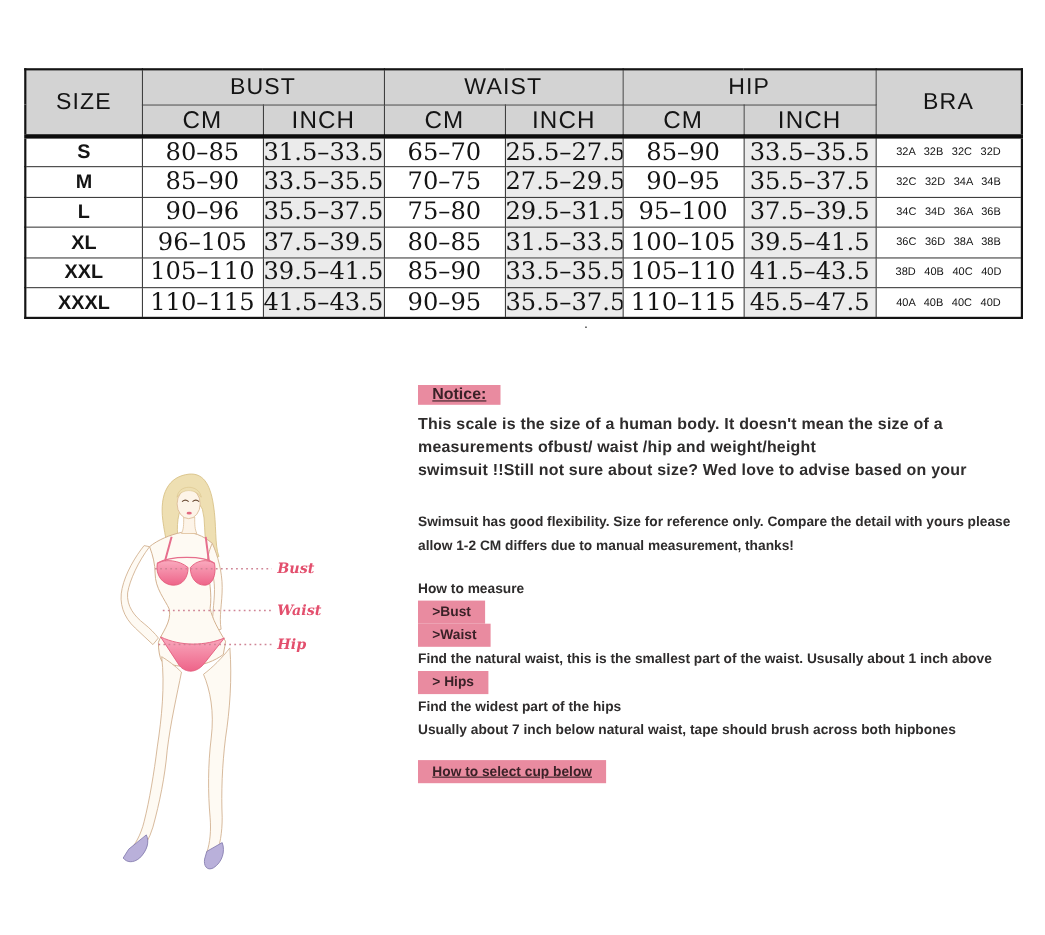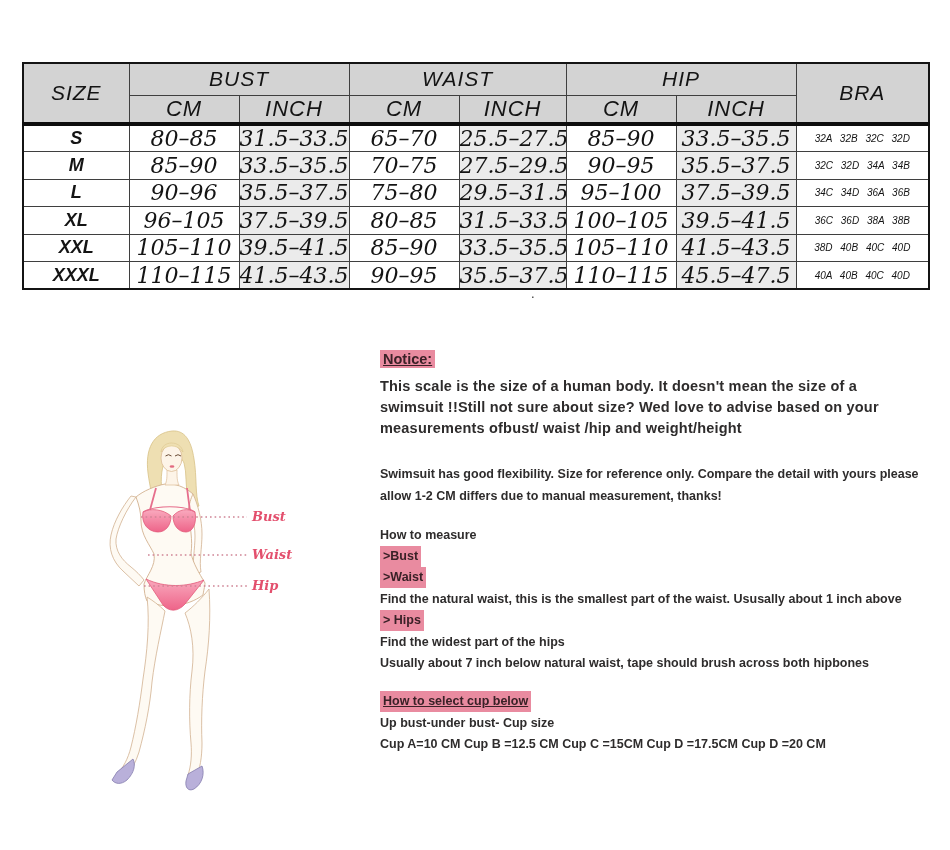--- a/index.html
+++ b/index.html
@@ -8,21 +8,20 @@
     width: 950px; height: 850px; position: relative;
     font-family: "Liberation Sans", sans-serif;
     overflow: hidden;
   }
 
   
   table.size-chart {
     position: absolute; left: 22px; top: 62px; width: 906px;
     border-collapse: collapse; table-layout: fixed;
     border: 2px solid #141414;
-    font-style: italic;
   }
   .size-chart th, .size-chart td {
     border: 1px solid #3f3f3f; text-align: center; vertical-align: middle;
     padding: 0; overflow: hidden; white-space: nowrap; color: #141414;
   }
   .size-chart thead { border-bottom: 4px solid #0d0d0d; }
   .size-chart thead th { background: var(--header-gray, #d3d3d3); font-weight: normal; }
   .size-chart .group-row th { font-size: 21px; height: 32px; letter-spacing: 1px; }
   .size-chart .unit-row th  { font-size: 22px; height: 29px; letter-spacing: 1px; }
   .size-chart tbody td { height: 27.5px; background: #ffffff; }
@@ -34,21 +33,21 @@
   .stray-dot { position: absolute; left: 531px; top: 286px; font-size: 13px; color: #333; }
 
   
   .notes {
     position: absolute; left: 380px; top: 350px; width: 556px;
     color: #2e2c2c; font-weight: bold;
   }
   .hl {
     display: inline-block;
     background: var(--highlight-pink, #e98ba0);
-    color: #3a2127; padding: 0 3px;
+    color: #3a2127; padding: 0 13px;
   }
   .hl.u { text-decoration: underline; }
   .notice-h { font-size: 14.5px; line-height: 18px; }
   .para-lg div { font-size: 14.5px; line-height: 21px; letter-spacing: 0.2px; }
   .para-lg { margin-top: 8px; }
   .para-md { margin-top: 24px; }
   .para-md div { font-size: 12.5px; line-height: 22px; }
   .sec { font-size: 12.5px; line-height: 21px; }
   .sec.first { margin-top: 18px; }
   .sec-h { line-height: 21px; }
@@ -205,22 +204,22 @@
     <text class="meas-label" x="157" y="165">Hip</text>
   </svg>
 </div>
 
 <div class="notes">
   <div class="notice-h">
     <span class="hl u">Notice:</span>
   </div>
   <div class="para-lg">
     <div>This scale is the size of a human body. It doesn't mean the size of a</div>
+    <div>measurements ofbust/ waist /hip and weight/height</div>
     <div>swimsuit !!Still not sure about size? Wed love to advise based on your</div>
-    <div>measurements ofbust/ waist /hip and weight/height</div>
   </div>
 
   <div class="para-md">
     <div>Swimsuit has good flexibility. Size for reference only. Compare the detail with yours please</div>
     <div>allow 1-2 CM differs due to manual measurement, thanks!</div>
   </div>
 
   <div class="sec first sec-h">How to measure</div>
 
   <div class="sec sec-h"><span class="hl">&gt;Bust</span></div>
@@ -230,17 +229,13 @@
     <div>Find the natural waist, this is the smallest part of the waist. Ususally about 1 inch above</div>
   </div>
 
   <div class="sec sec-h"><span class="hl">&gt; Hips</span></div>
   <div class="sec tight">
     <div>Find the widest part of the hips</div>
     <div>Usually about 7 inch below natural waist, tape should brush across both hipbones</div>
   </div>
 
   <div class="sec cup-h sec-h"><span class="hl u">How to select cup below</span></div>
-  <div class="sec tight">
-    <div>Up bust-under bust- Cup size</div>
-    <div>Cup A=10 CM Cup B =12.5 CM Cup C =15CM Cup D =17.5CM Cup D =20 CM</div>
-  </div>
 </div>
 
 </body></html>

